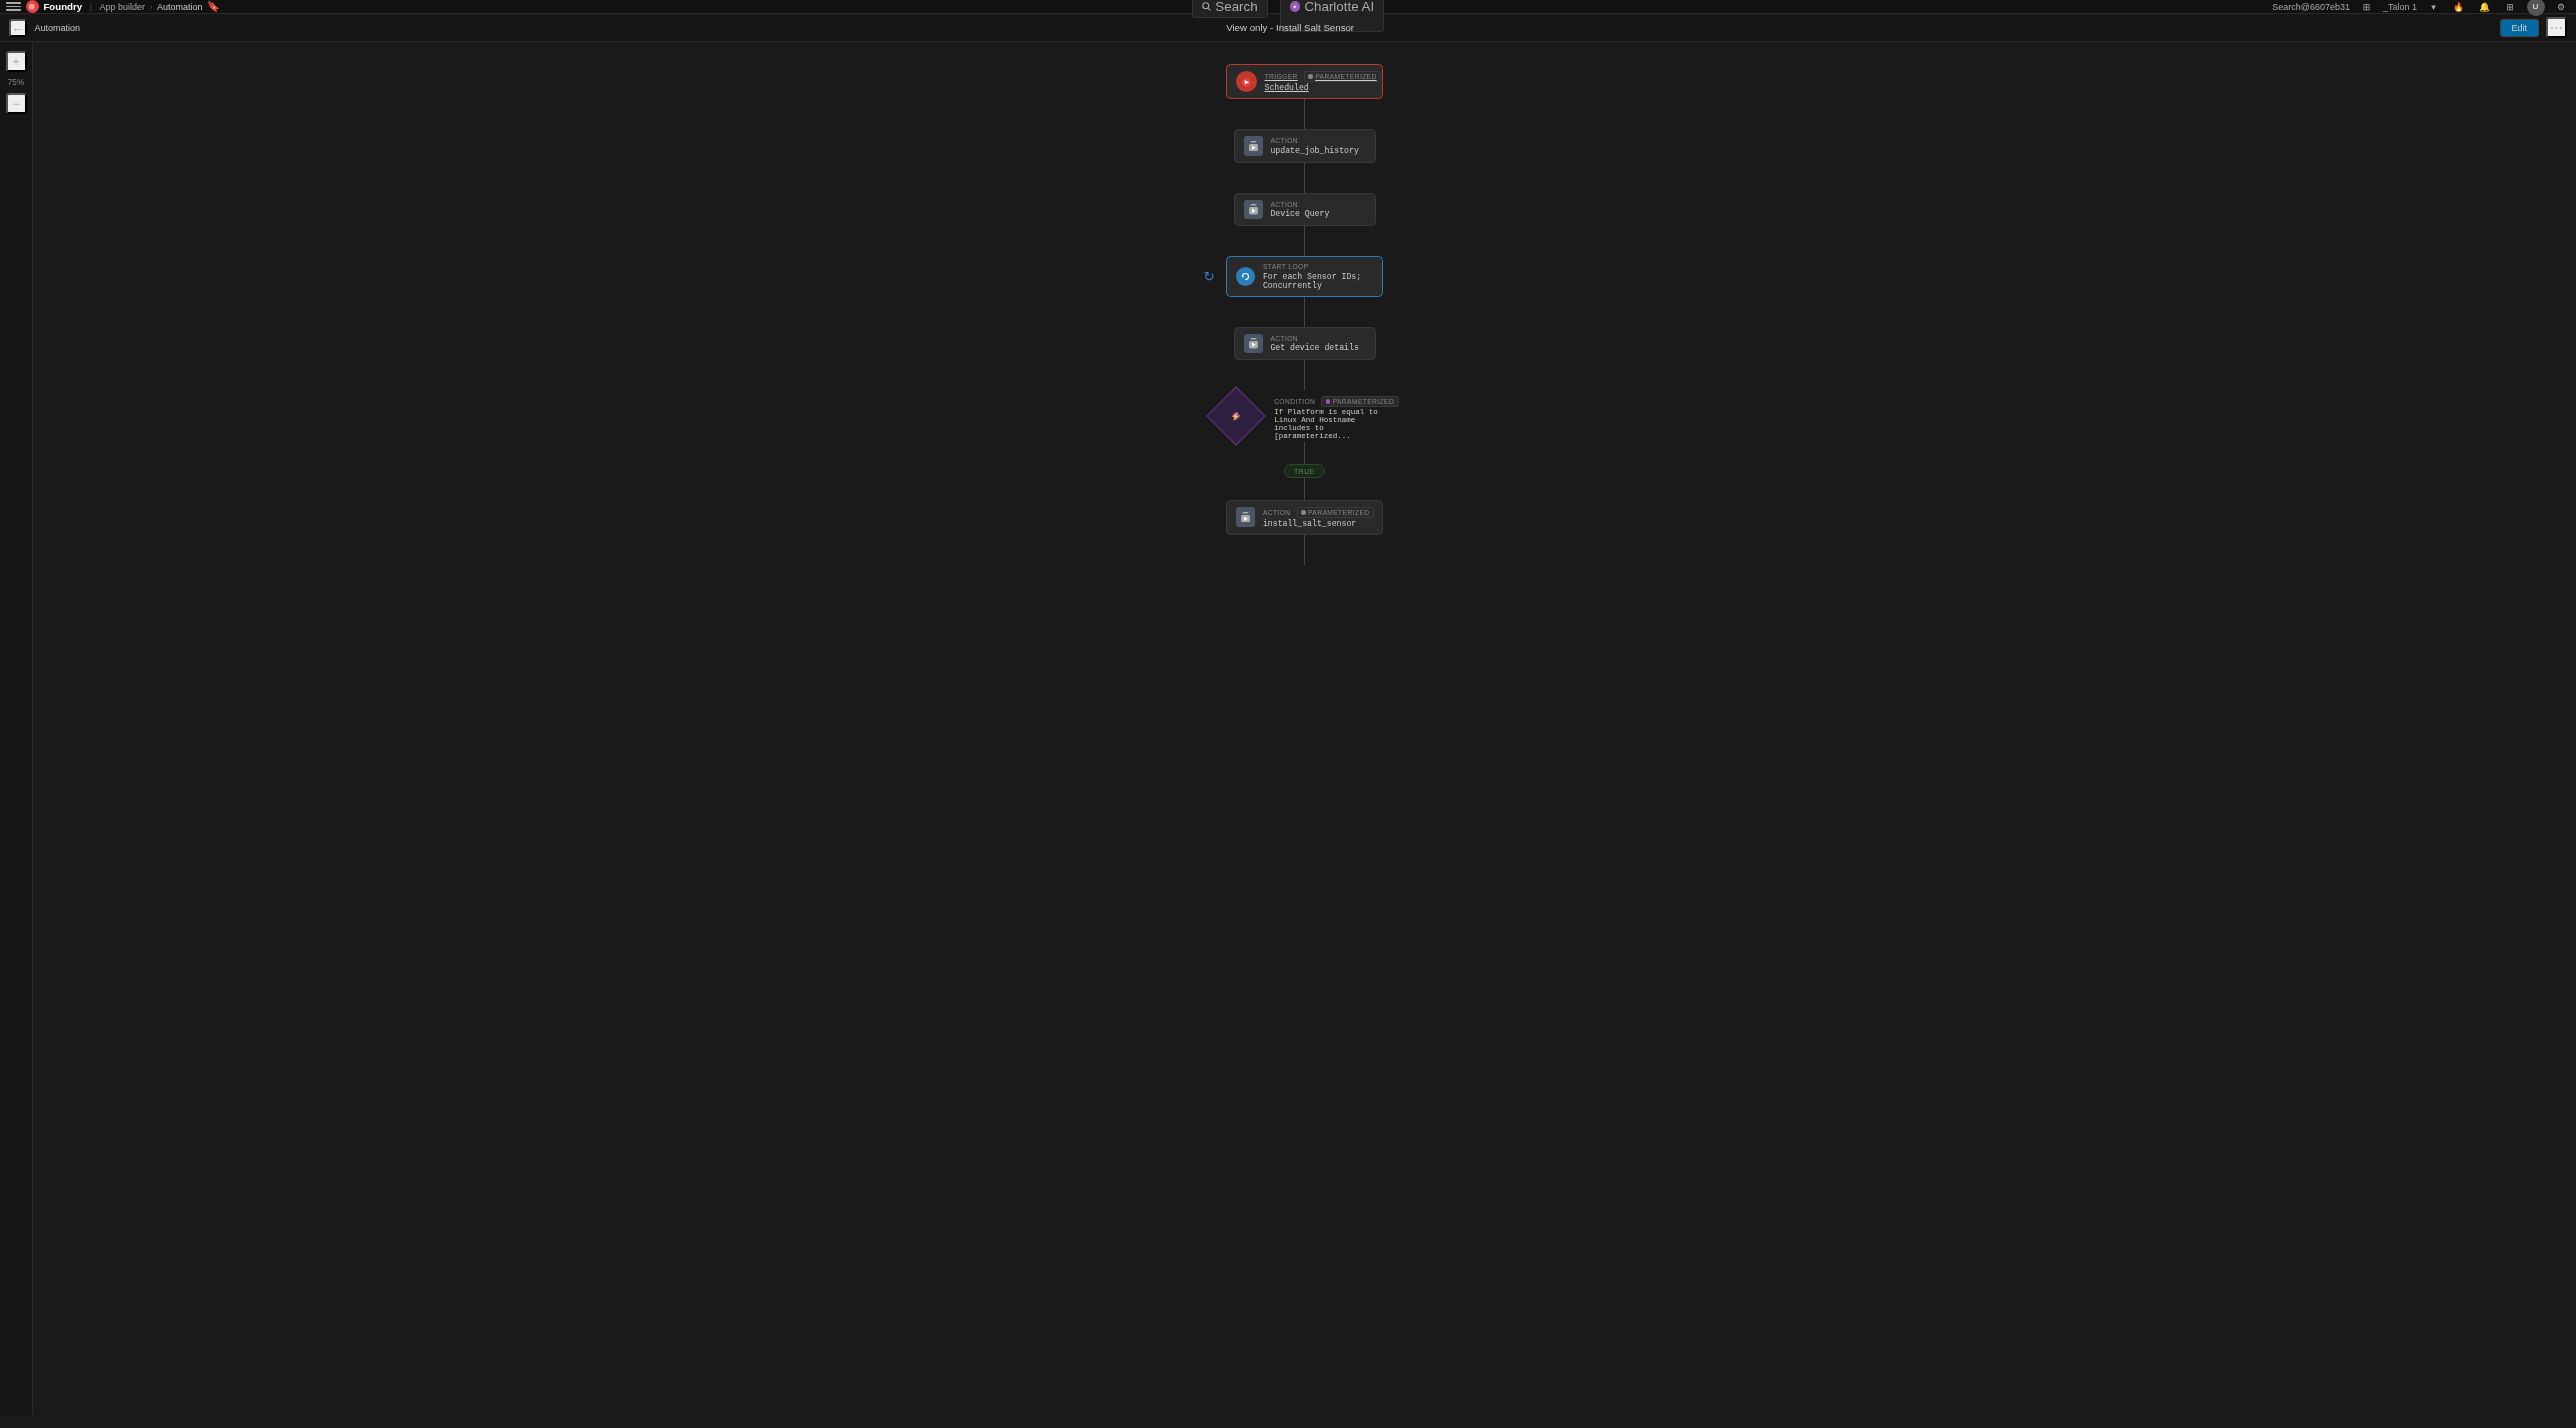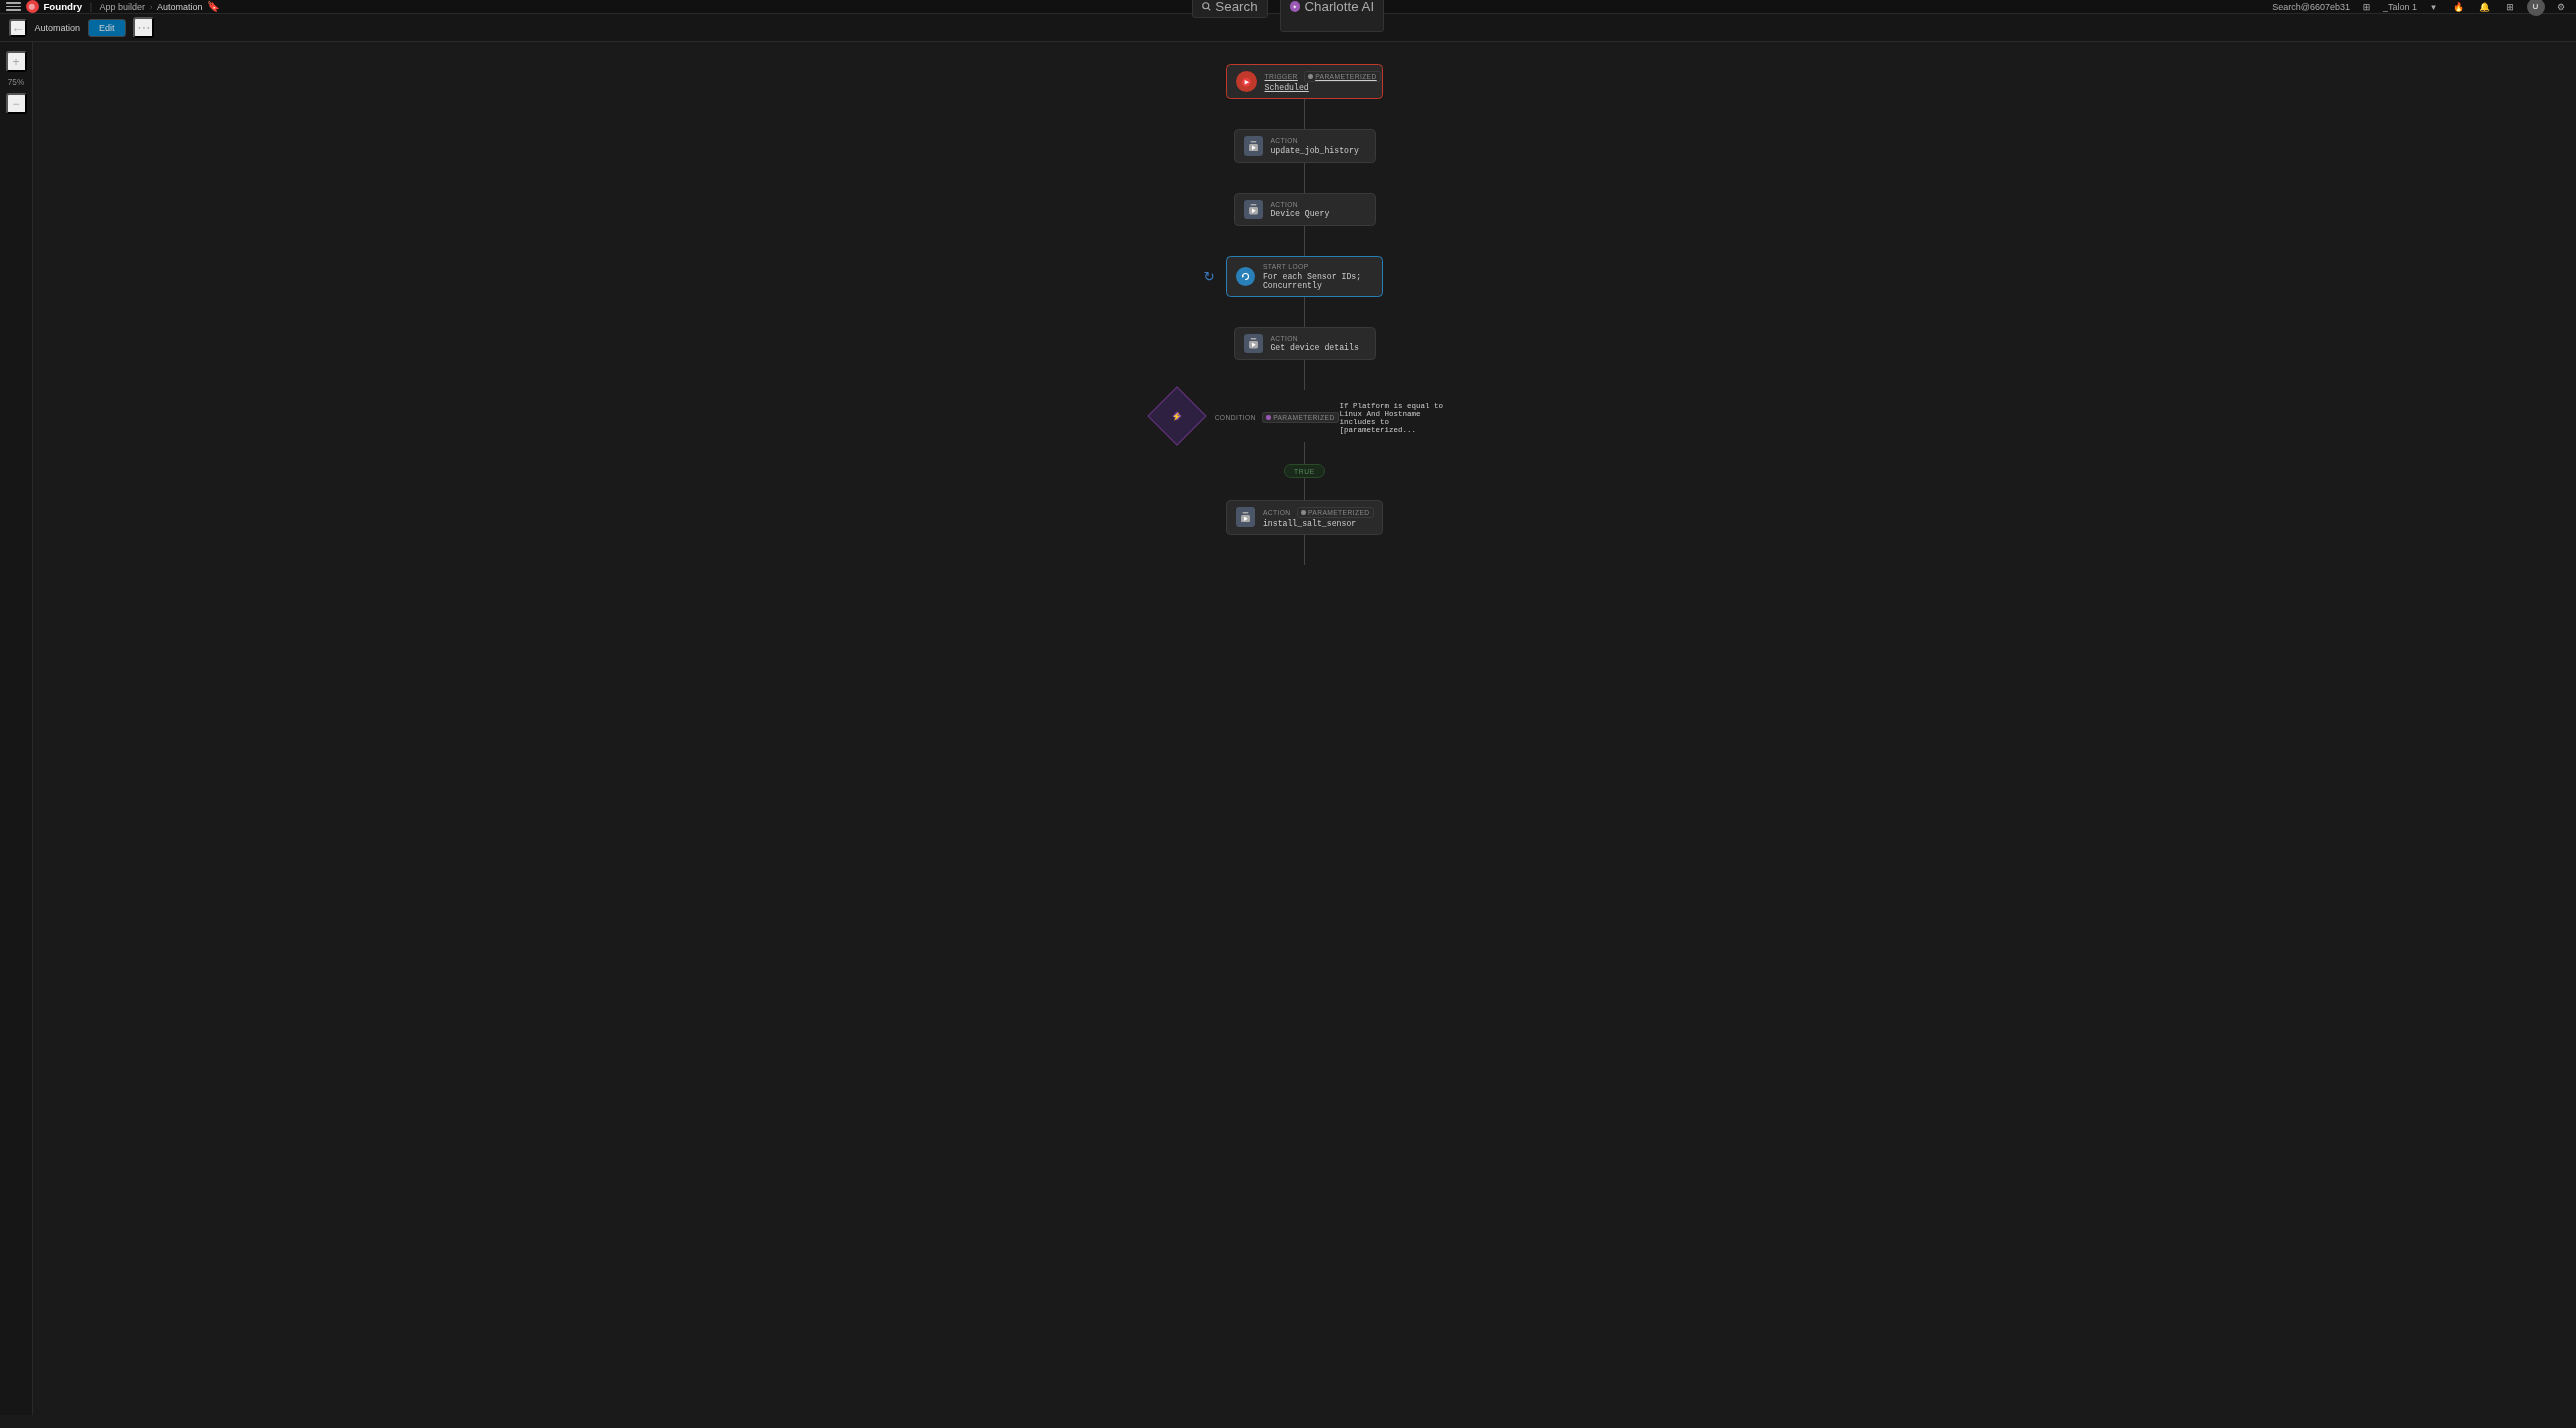--- a/index.html
+++ b/index.html
@@ -202,21 +202,21 @@
       text-decoration: underline;
     }
     .condition-text {
       font-size: 7.5px;
       color: #ccc;
       font-family: 'Courier New', monospace;
       max-width: 119px;
     }
     .condition-info-box {
       display: flex;
-      flex-direction: row;
+      flex-direction: column;
       justify-content: center;
       padding-top: 4.5px;
     }
 
     .param-badge {
       display: inline-flex; align-items: center; gap: 2.2px;
       background: #2a2a2a; border: 0.7px solid #3a3a3a;
       border-radius: 2.2px; padding: 0.7px 3.7px;
       font-size: 6.7px; color: #888;
       margin-left: 3px;
@@ -293,20 +293,21 @@
     <div class="icon-btn">🔔</div>
     <div class="icon-btn">⊞</div>
     <div class="avatar">U</div>
     <div class="icon-btn">⚙</div>
   </div>
 </nav>
 
 <div class="toolbar">
   <button class="back-btn">←</button>
   <span class="nav-current">Automation</span>
+  <div class="toolbar-title">View only - Install Salt Sensor</div>
   <button class="edit-btn">Edit</button>
   <button class="more-btn">⋯</button>
 </div>
 
 <div class="main-area">
 
   <div class="left-panel">
     <button class="zoom-btn">+</button>
     <span class="zoom-label">75%</span>
     <button class="zoom-btn">−</button>

